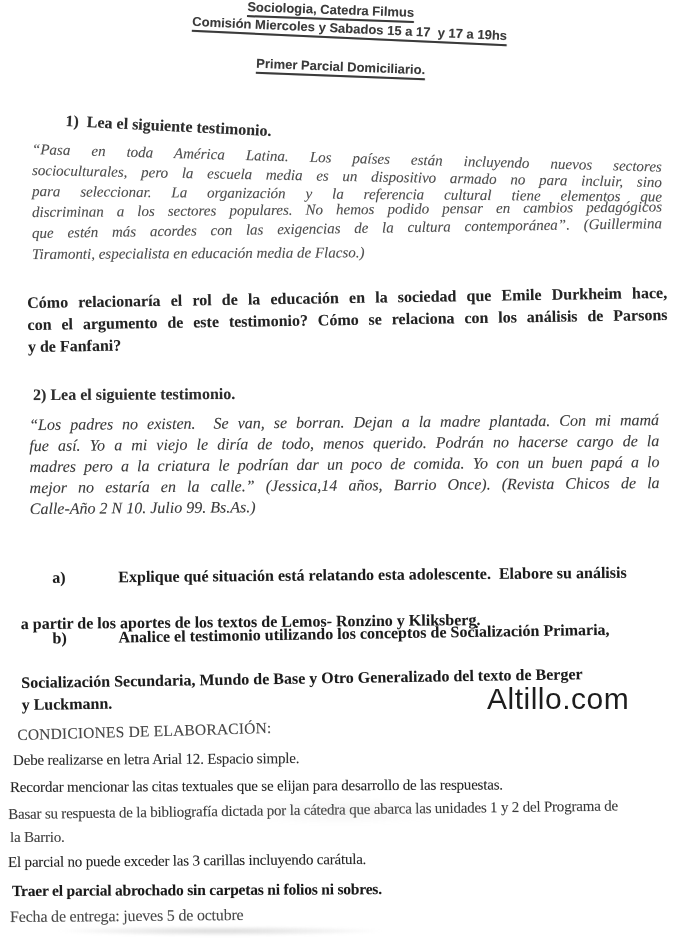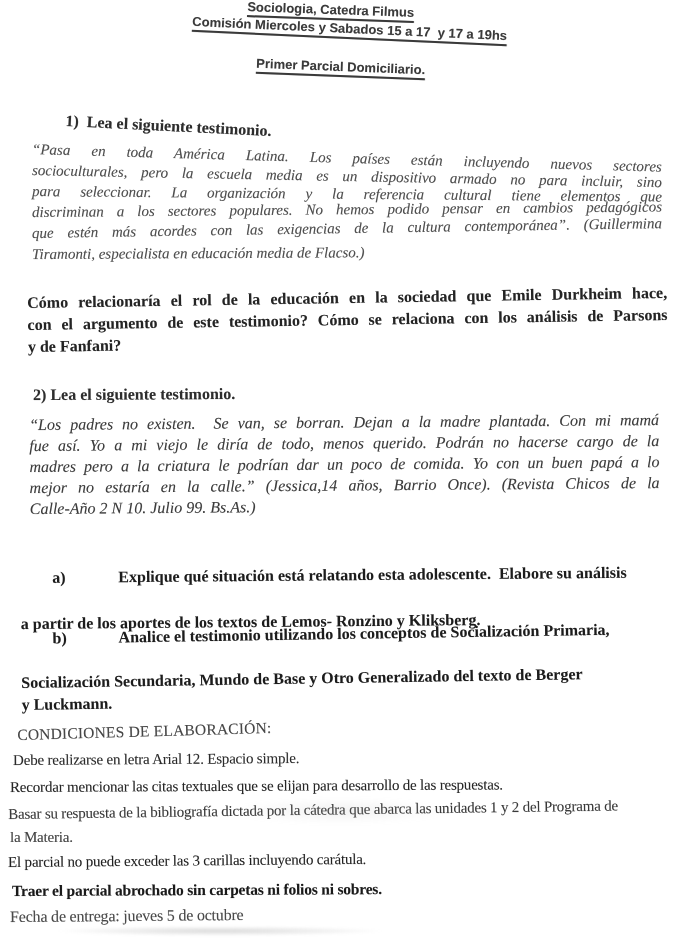--- a/index.html
+++ b/index.html
@@ -128,27 +128,28 @@
   </div>
 
   <div class="item itemB">
     <div class="iline">
       <span class="lbl">b)</span><span>Analice el testimonio utilizando los conceptos de Socialización Primaria,</span>
     </div>
     <div class="iline">Socialización Secundaria, Mundo de Base y Otro Generalizado del texto de Berger</div>
     <div class="iline">y Luckmann.</div>
   </div>
 
+  <div class="watermark">Altillo.com</div>
 
   <div class="cond-head">CONDICIONES DE ELABORACIÓN:</div>
 
   <div class="cond c0">Debe realizarse en letra Arial 12. Espacio simple.</div>
   <div class="cond c1">Recordar mencionar las citas textuales que se elijan para desarrollo de las respuestas.</div>
   <div class="cond c2">Basar su respuesta de la bibliografía dictada por la cátedra que abarca las unidades 1 y 2 del Programa de</div>
-  <div class="cond c3">la Materia.</div>
+  <div class="cond c3">la Barrio.</div>
   <div class="cond c4">El parcial no puede exceder las 3 carillas incluyendo carátula.</div>
   <div class="cond c5">Traer el parcial abrochado sin carpetas ni folios ni sobres.</div>
   <div class="cond c6">Fecha de entrega: jueves 5 de octubre</div>
 
   <div class="smudge smudge-mid"></div>
   <div class="smudge smudge-bottom"></div>
 
 </div>
 
 </body></html>

